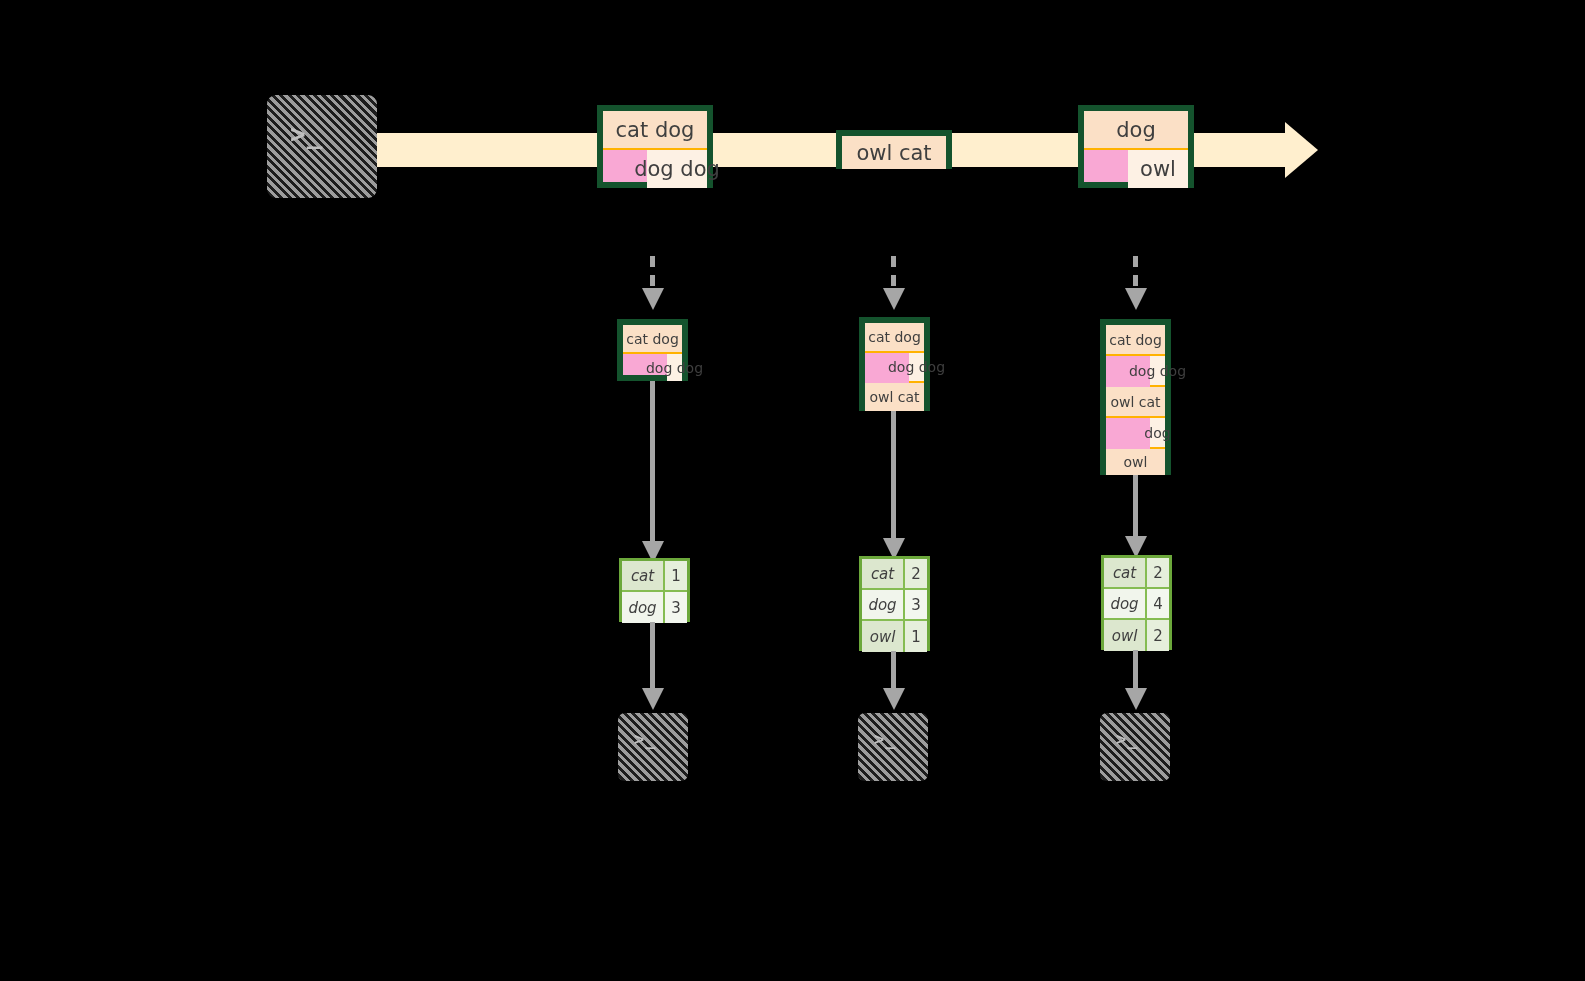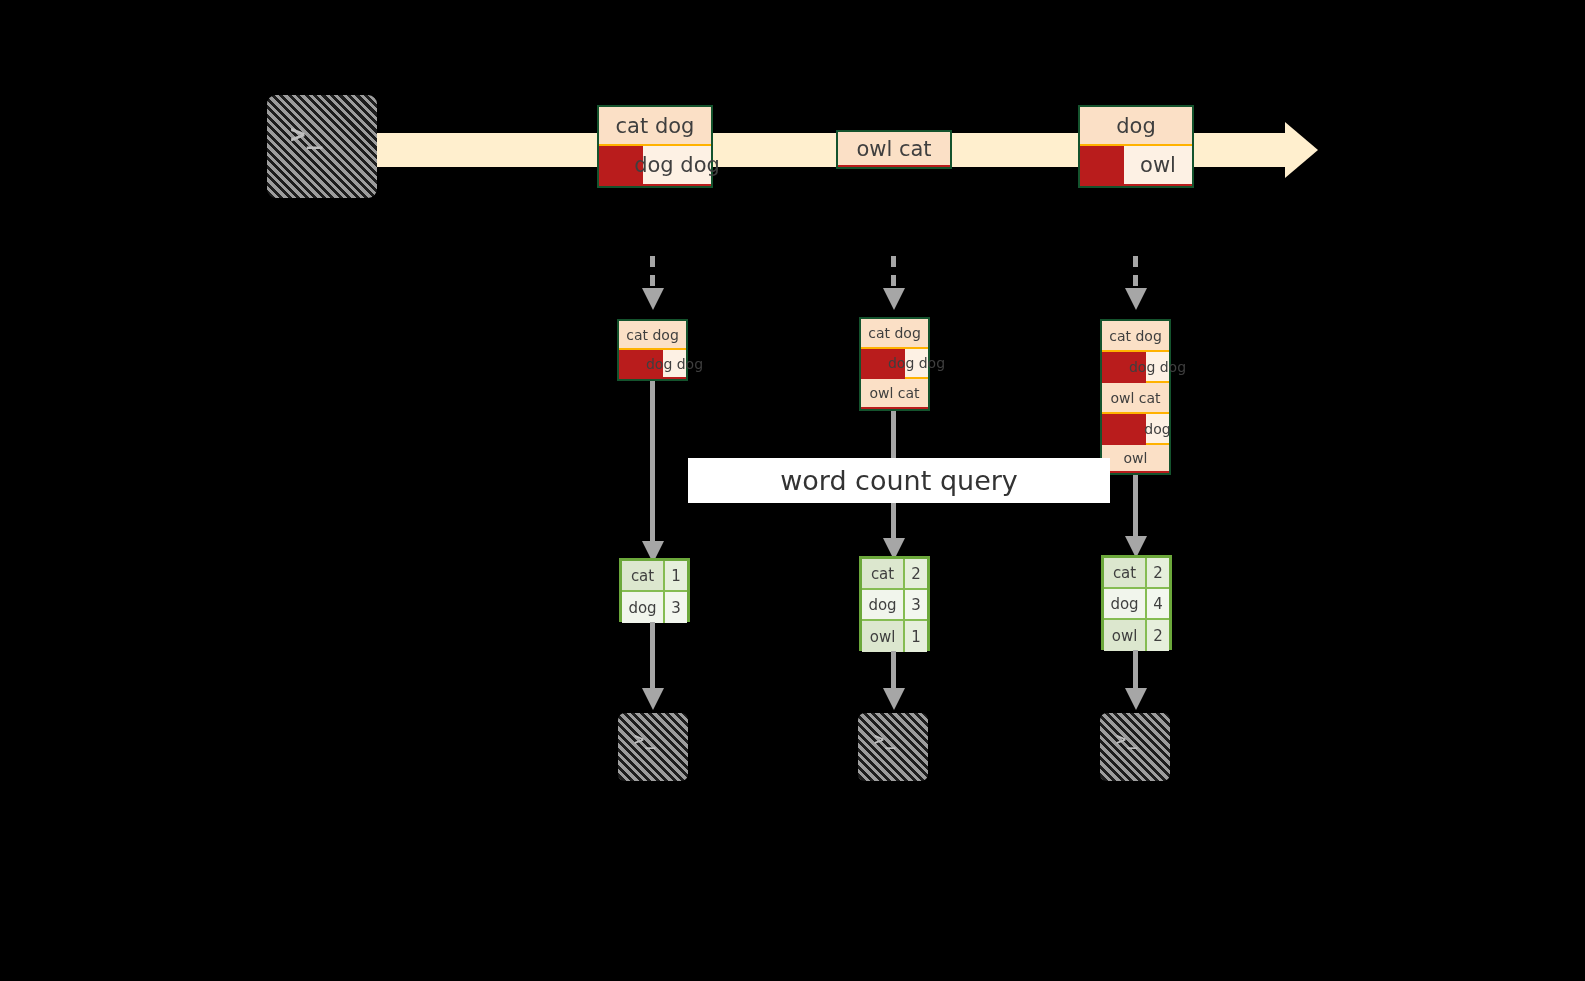--- a/index.html
+++ b/index.html
@@ -48,22 +48,22 @@
     position: absolute;
     width: 0; height: 0;
     border-top: 28px solid transparent;
     border-bottom: 28px solid transparent;
     border-left: 33px solid #FFEFCE;
   }
   
   .rec-box {
     position: absolute;
     box-sizing: border-box;
-    border: 2px solid #14532d;
-    background: #b91c1c;
+    border: 6px solid #14532d;
+    background: #f9a8d4;
   }
   .rec-row {
     box-sizing: border-box;
     display: flex;
     align-items: center;
     justify-content: center;
     color: #3f3f3f;
     white-space: nowrap;
     border-bottom: 2px solid #FFB200;
   }
@@ -87,21 +87,21 @@
   .res-row:last-child { border-bottom: none; }
   .res-cell-word, .res-cell-count {
     box-sizing: border-box;
     display: flex;
     align-items: center;
     justify-content: center;
     color: #3f3f3f;
     font-size: 15px;
     white-space: nowrap;
   }
-  .res-cell-word { width: 47px; border-right: 2px solid #85BC52; }
+  .res-cell-word { width: 47px; border-right: 2px solid #85BC52; font-style: italic; }
   .res-cell-count { width: 24px; }
   .res-row.shade-a .res-cell-word { background: #DCE7CE; }
   .res-row.shade-a .res-cell-count { background: #E6EFDC; }
   .res-row.shade-b .res-cell-word { background: #F1F5EC; }
   .res-row.shade-b .res-cell-count { background: #F3F7EF; }
 
   
   .conn { position: absolute; }
   .conn-shaft { position: absolute; background: #A6A6A6; width: 5px; }
   .conn-dash {
@@ -266,15 +266,14 @@
 
   <div class="conn">
     <div class="conn-shaft" style="left:1133px; top:650px; height:40px;"></div>
     <div class="conn-head" style="left:1125px; top:688px;"></div>
   </div>
 
   <div class="terminal small" style="left:1100px; top:713px; width:70px; height:68px;">
     <span class="term-glyph" style="left:9px; top:11px; font-size:17px;">&gt;_</span>
   </div>
 
-  <div class="query-banner" style="left:688px; top:458px; width:422px; height:45px; font-size:27px;">word count query</div>
 
 </div>
 
 </body></html>

